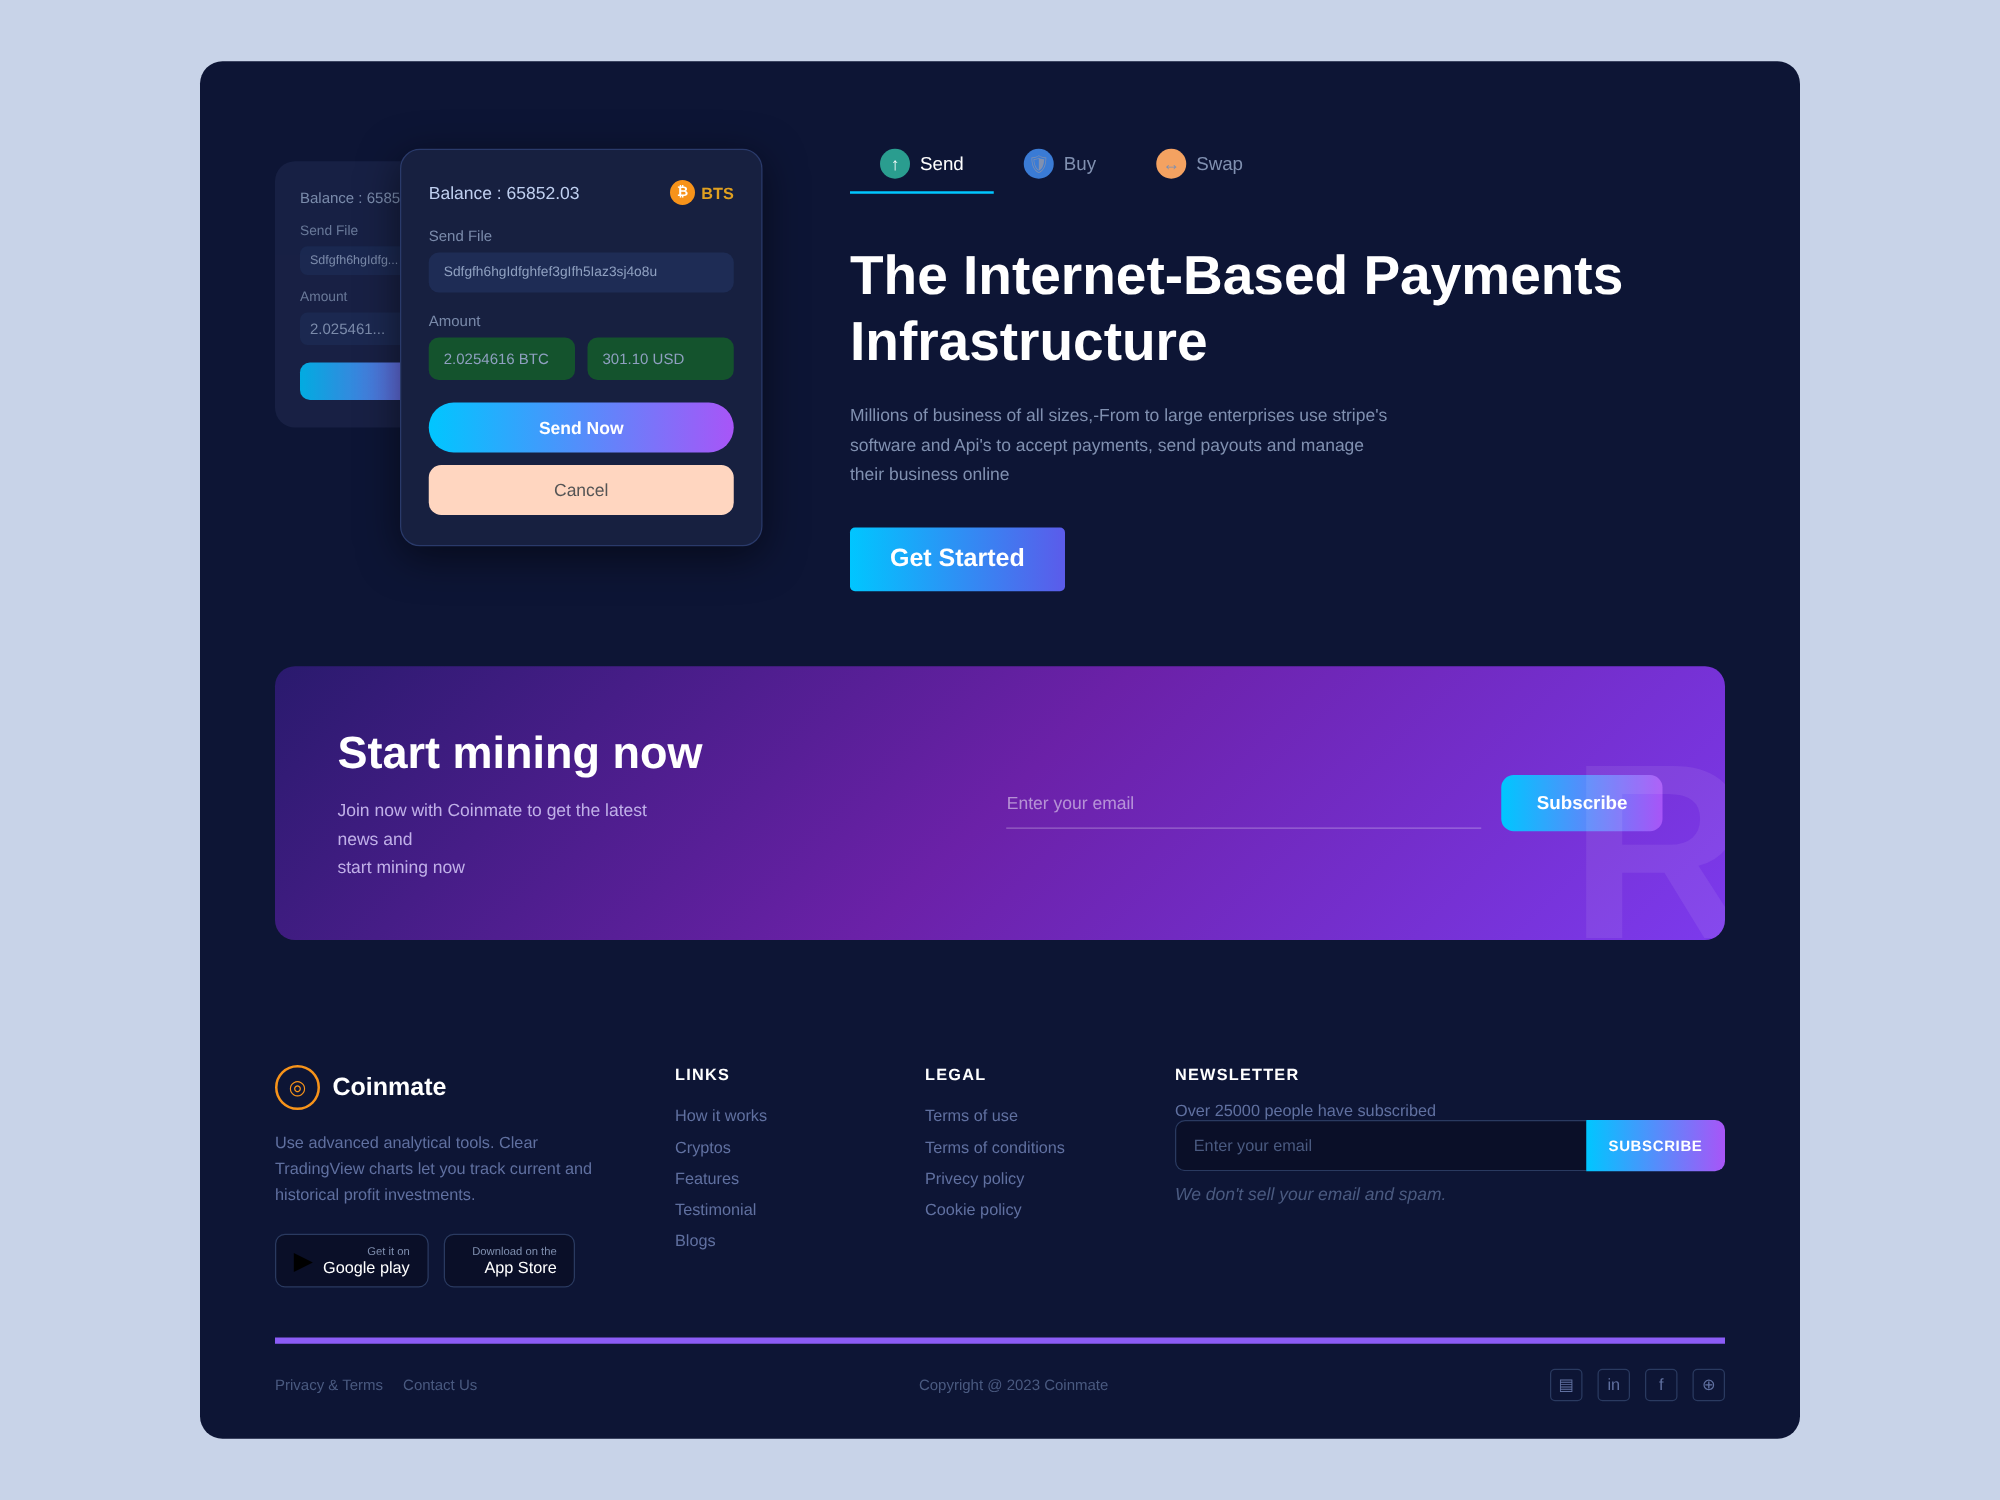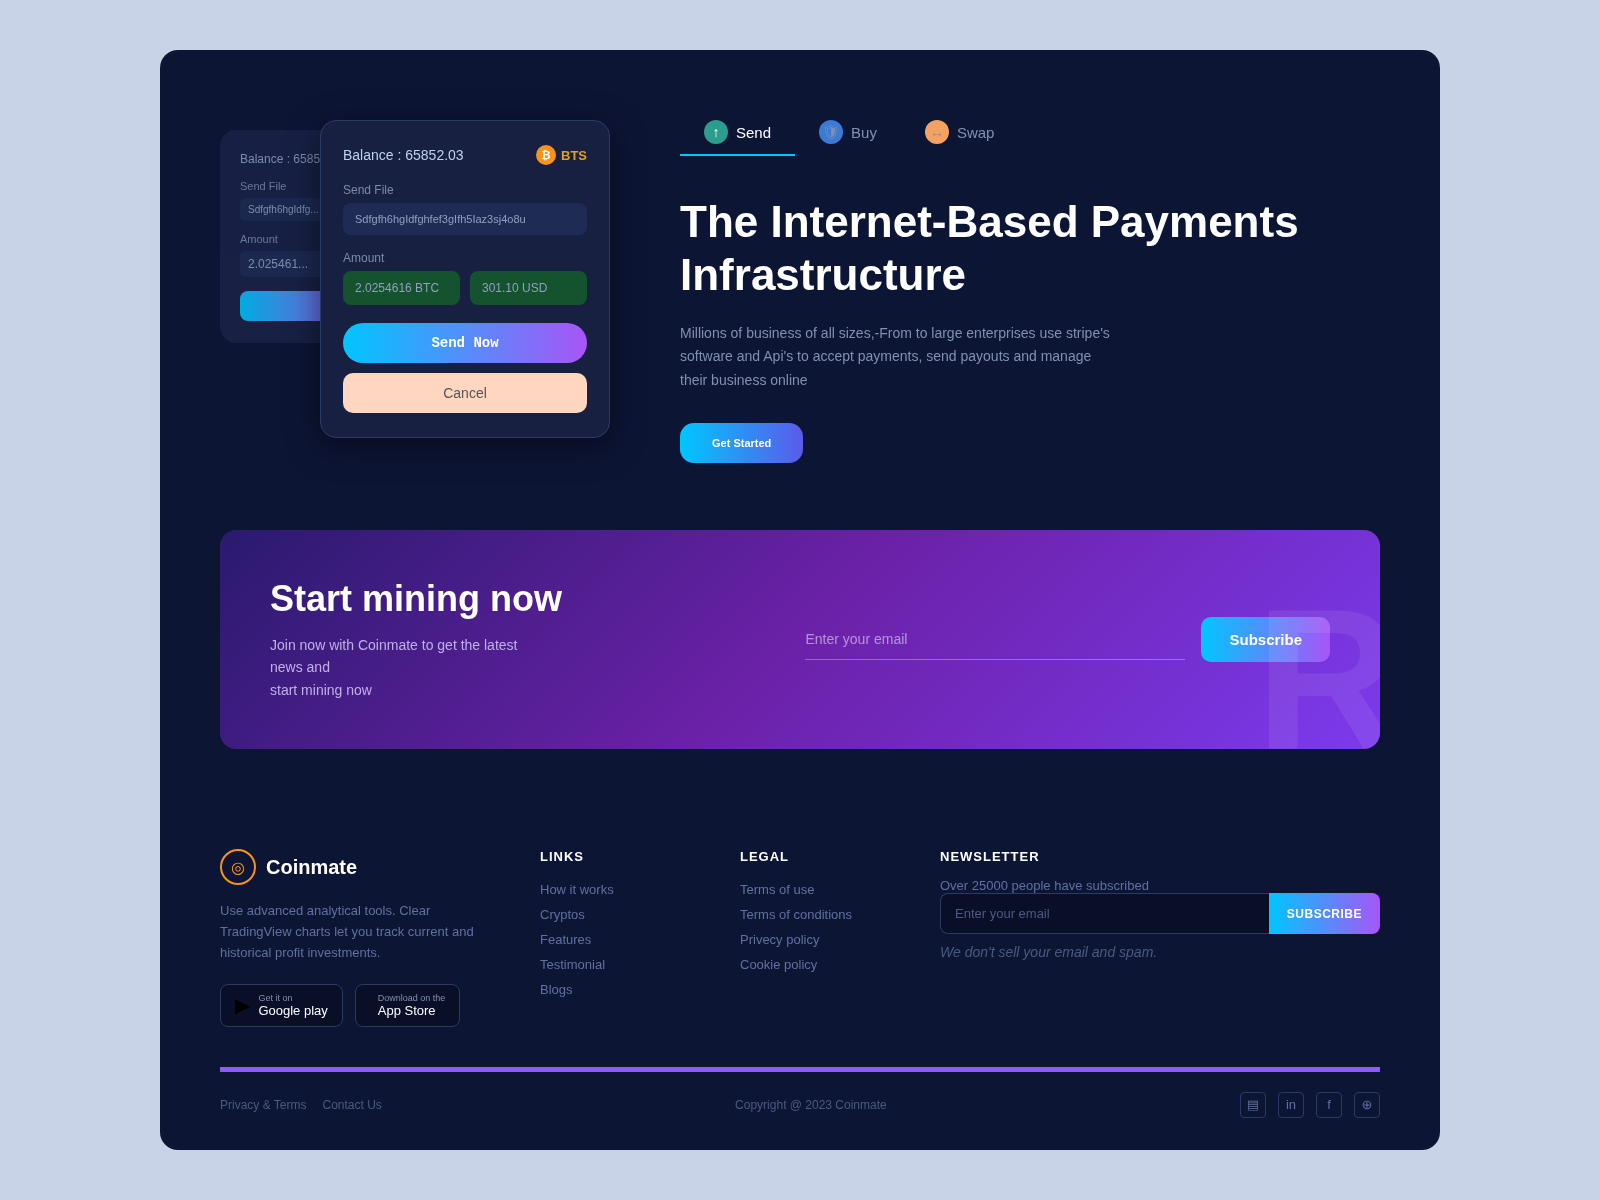--- a/index.html
+++ b/index.html
@@ -168,21 +168,20 @@
       width: 100%;
       background: linear-gradient(90deg, #00c6ff, #a855f7);
       border: none;
       border-radius: 20px;
       padding: 12px;
       color: white;
       font-size: 14px;
       font-weight: 600;
       cursor: pointer;
       margin-bottom: 10px;
-      font-family: Liberation Mono, monospace;
     }
     .btn-cancel {
       width: 100%;
       background: #ffd6c0;
       border: none;
       border-radius: 10px;
       padding: 12px;
       color: #555;
       font-size: 14px;
       font-weight: 500;
@@ -235,24 +234,24 @@
     .hero-description {
       font-size: 14px;
       color: #8090b0;
       line-height: 1.7;
       max-width: 440px;
       margin-bottom: 30px;
     }
     .btn-get-started {
       background: linear-gradient(90deg, #00c6ff, #5b5bea);
       border: none;
-      border-radius: 14px;
+      border-radius: 4px;
       padding: 14px 32px;
       color: white;
-      font-size: 11px;
+      font-size: 20px;
       font-weight: 600;
       cursor: pointer;
       text-align: right;
     }
 
     
     .mining-section {
       margin: 0 60px 50px 60px;
       background: linear-gradient(135deg, #2a1a6e 0%, #6b21a8 50%, #7c3aed 100%);
       border-radius: 16px;
@@ -370,20 +369,21 @@
       border-radius: 8px;
       padding: 8px 14px;
       cursor: pointer;
     }
     .store-btn-icon {
       font-size: 20px;
     }
     .store-btn-text {
       display: flex;
       flex-direction: column;
+      text-align: right;
     }
     .store-btn-small {
       font-size: 9px;
       color: #8090b0;
     }
     .store-btn-big {
       font-size: 13px;
       font-weight: 400;
       color: white;
     }

